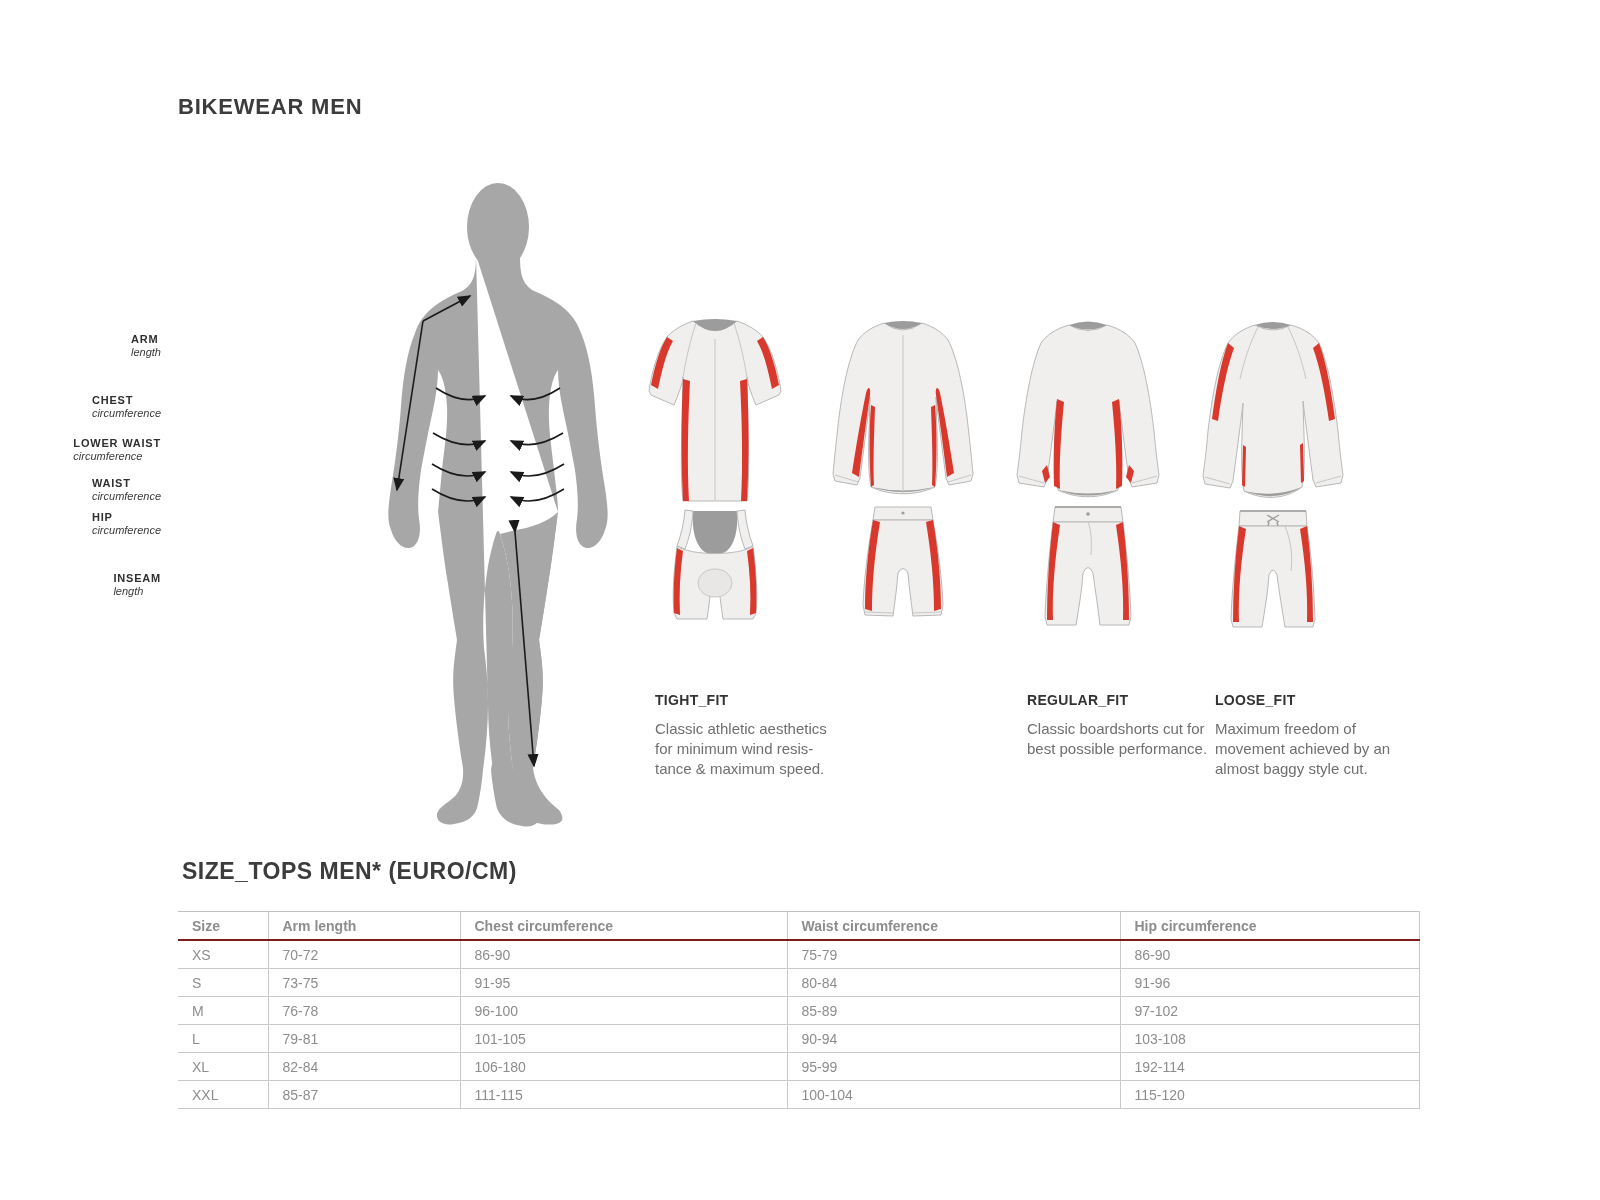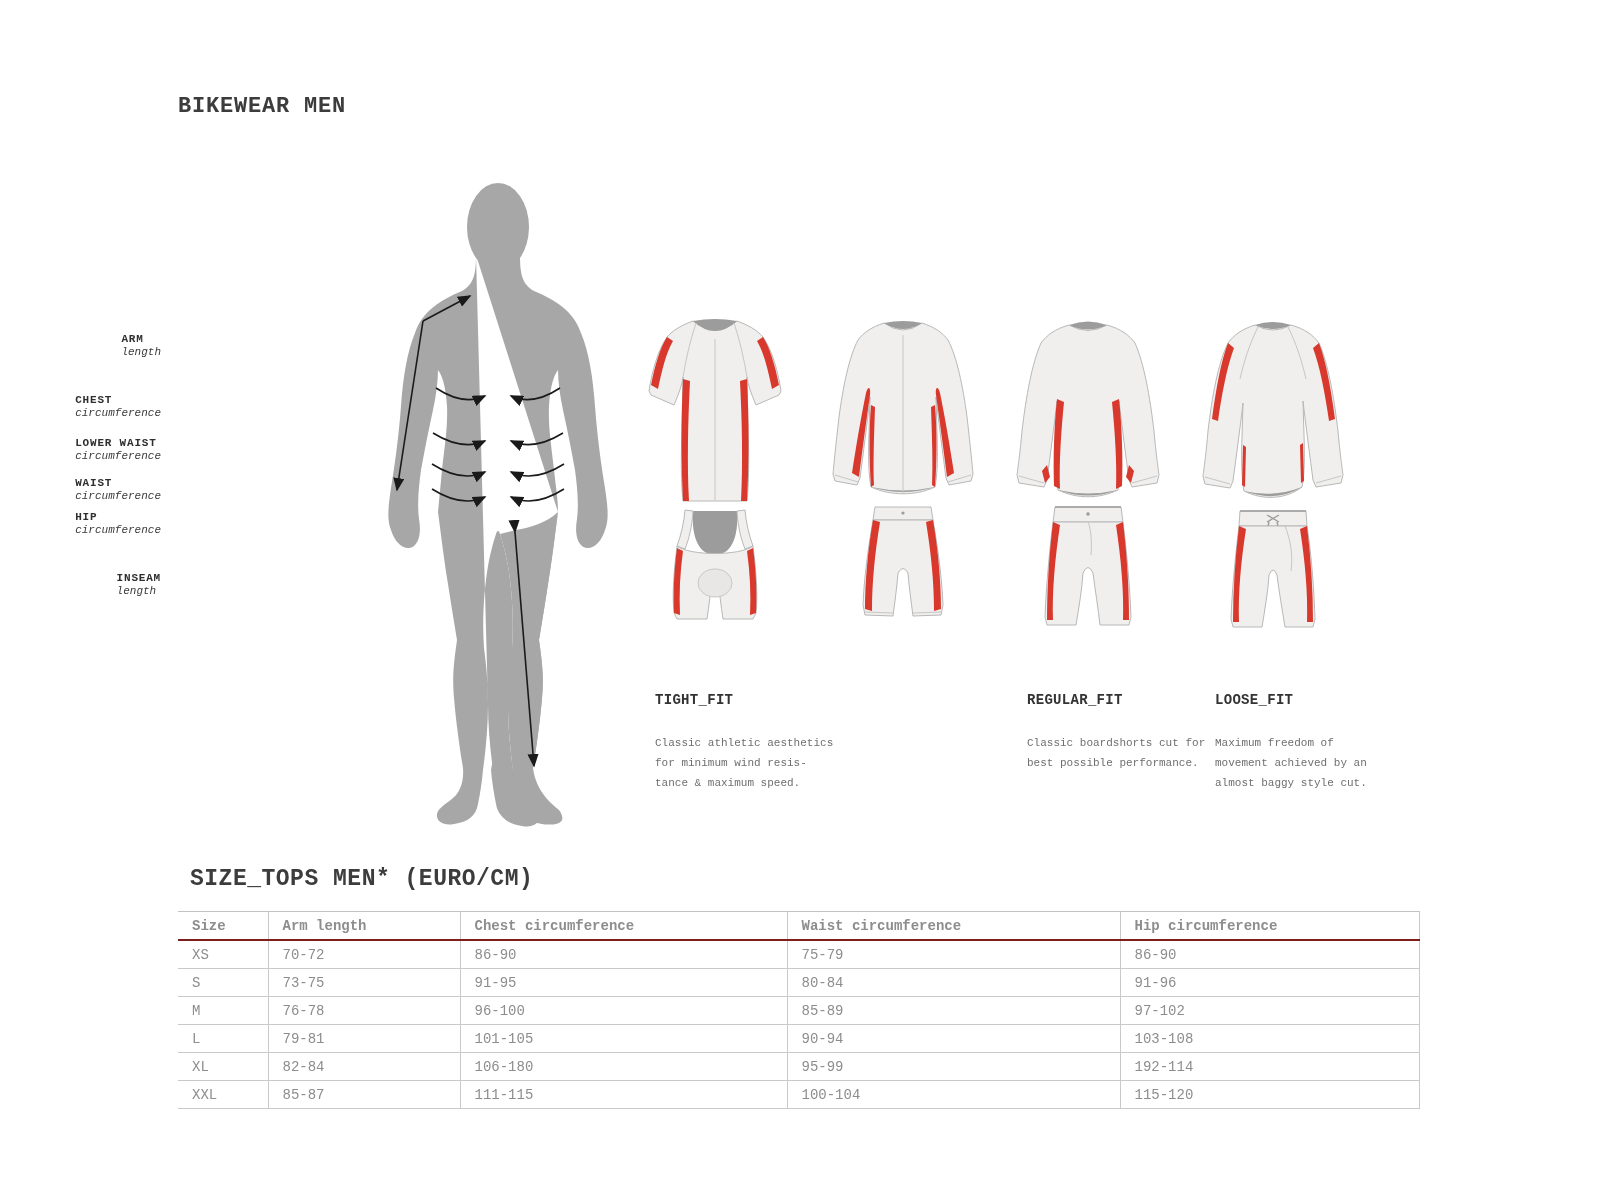--- a/index.html
+++ b/index.html
@@ -1,48 +1,48 @@
 <!DOCTYPE html>
 <html style="--accent-red: #d8392c; --silhouette-gray: #a7a7a7; --garment-fill: #f0efee; --garment-outline: #b8b8b8; --heading-text: #3c3c3c; --body-text: #6f6f6f; --table-text: #8d8d8d; --table-border: #c9c9c9;"><head>
 <meta charset="utf-8">
 <style>
   html,body{margin:0;padding:0;background:#ffffff;}
   .page{
     position:relative;width:1436px;height:1200px;background:#fff;overflow:hidden;
-    font-family:Liberation Mono, monospace;
+    font-family:Liberation Sans, sans-serif;
   }
   
   .page-title{
     position:absolute;left:178px;top:94px;margin:0;
     font-size:22px;font-weight:700;letter-spacing:0.8px;
     color:var(--heading-text,#3c3c3c);
   }
   .section-heading{
-    position:absolute;left:178px;top:854px;margin:12px;
+    position:absolute;left:178px;top:854px;margin:4px;
     font-size:23px;font-weight:700;letter-spacing:0.5px;
     color:var(--heading-text,#3c3c3c);
   }
   
   .mlabel{position:absolute;right:1275px;text-align:left;color:#2f2f2f;white-space:nowrap;}
   .mlabel .m-name{font-size:11px;font-weight:700;letter-spacing:0.8px;line-height:13px;}
   .mlabel .m-sub{font-size:11px;font-style:italic;line-height:13px;color:#3a3a3a;}
   
   .fig-svg{position:absolute;}
   .body-shape{fill:var(--silhouette-gray,#a7a7a7);}
   .arrow{fill:none;stroke:#1a1a1a;stroke-width:1.6;}
   .garment{fill:var(--garment-fill,#f0efee);stroke:var(--garment-outline,#b8b8b8);stroke-width:1;stroke-linejoin:round;}
   .dark{fill:#9c9c9c;}
   .red{fill:var(--accent-red,#d8392c);}
   .seam{fill:none;stroke:#c6c6c6;stroke-width:1;}
   .seam-dark{fill:none;stroke:#9c9c9c;stroke-width:1.4;}
   .pad{fill:#e9e7e5;stroke:#c9c7c5;stroke-width:1;}
   
   .fit-col{position:absolute;top:692px;width:190px;}
   .fit-col h3{margin:0;font-size:14px;font-weight:700;letter-spacing:0.3px;color:#333333;}
-  .fit-col p{margin:25px 0 0 0;font-size:11px;line-height:20px;color:var(--body-text,#6f6f6f);white-space:pre-line;}
+  .fit-col p{margin:11px 0 0 0;font-size:15px;line-height:20px;color:var(--body-text,#6f6f6f);white-space:pre-line;}
   
   .size-table{
     position:absolute;left:178px;top:911px;width:1241px;
     border-collapse:collapse;table-layout:fixed;
     font-size:14px;color:var(--table-text,#8d8d8d);
   }
   .size-table th,.size-table td{
     height:27px;padding:0 0 0 14px;text-align:left;vertical-align:middle;
     border-right:1px solid var(--table-border,#c9c9c9);
     font-weight:normal;

